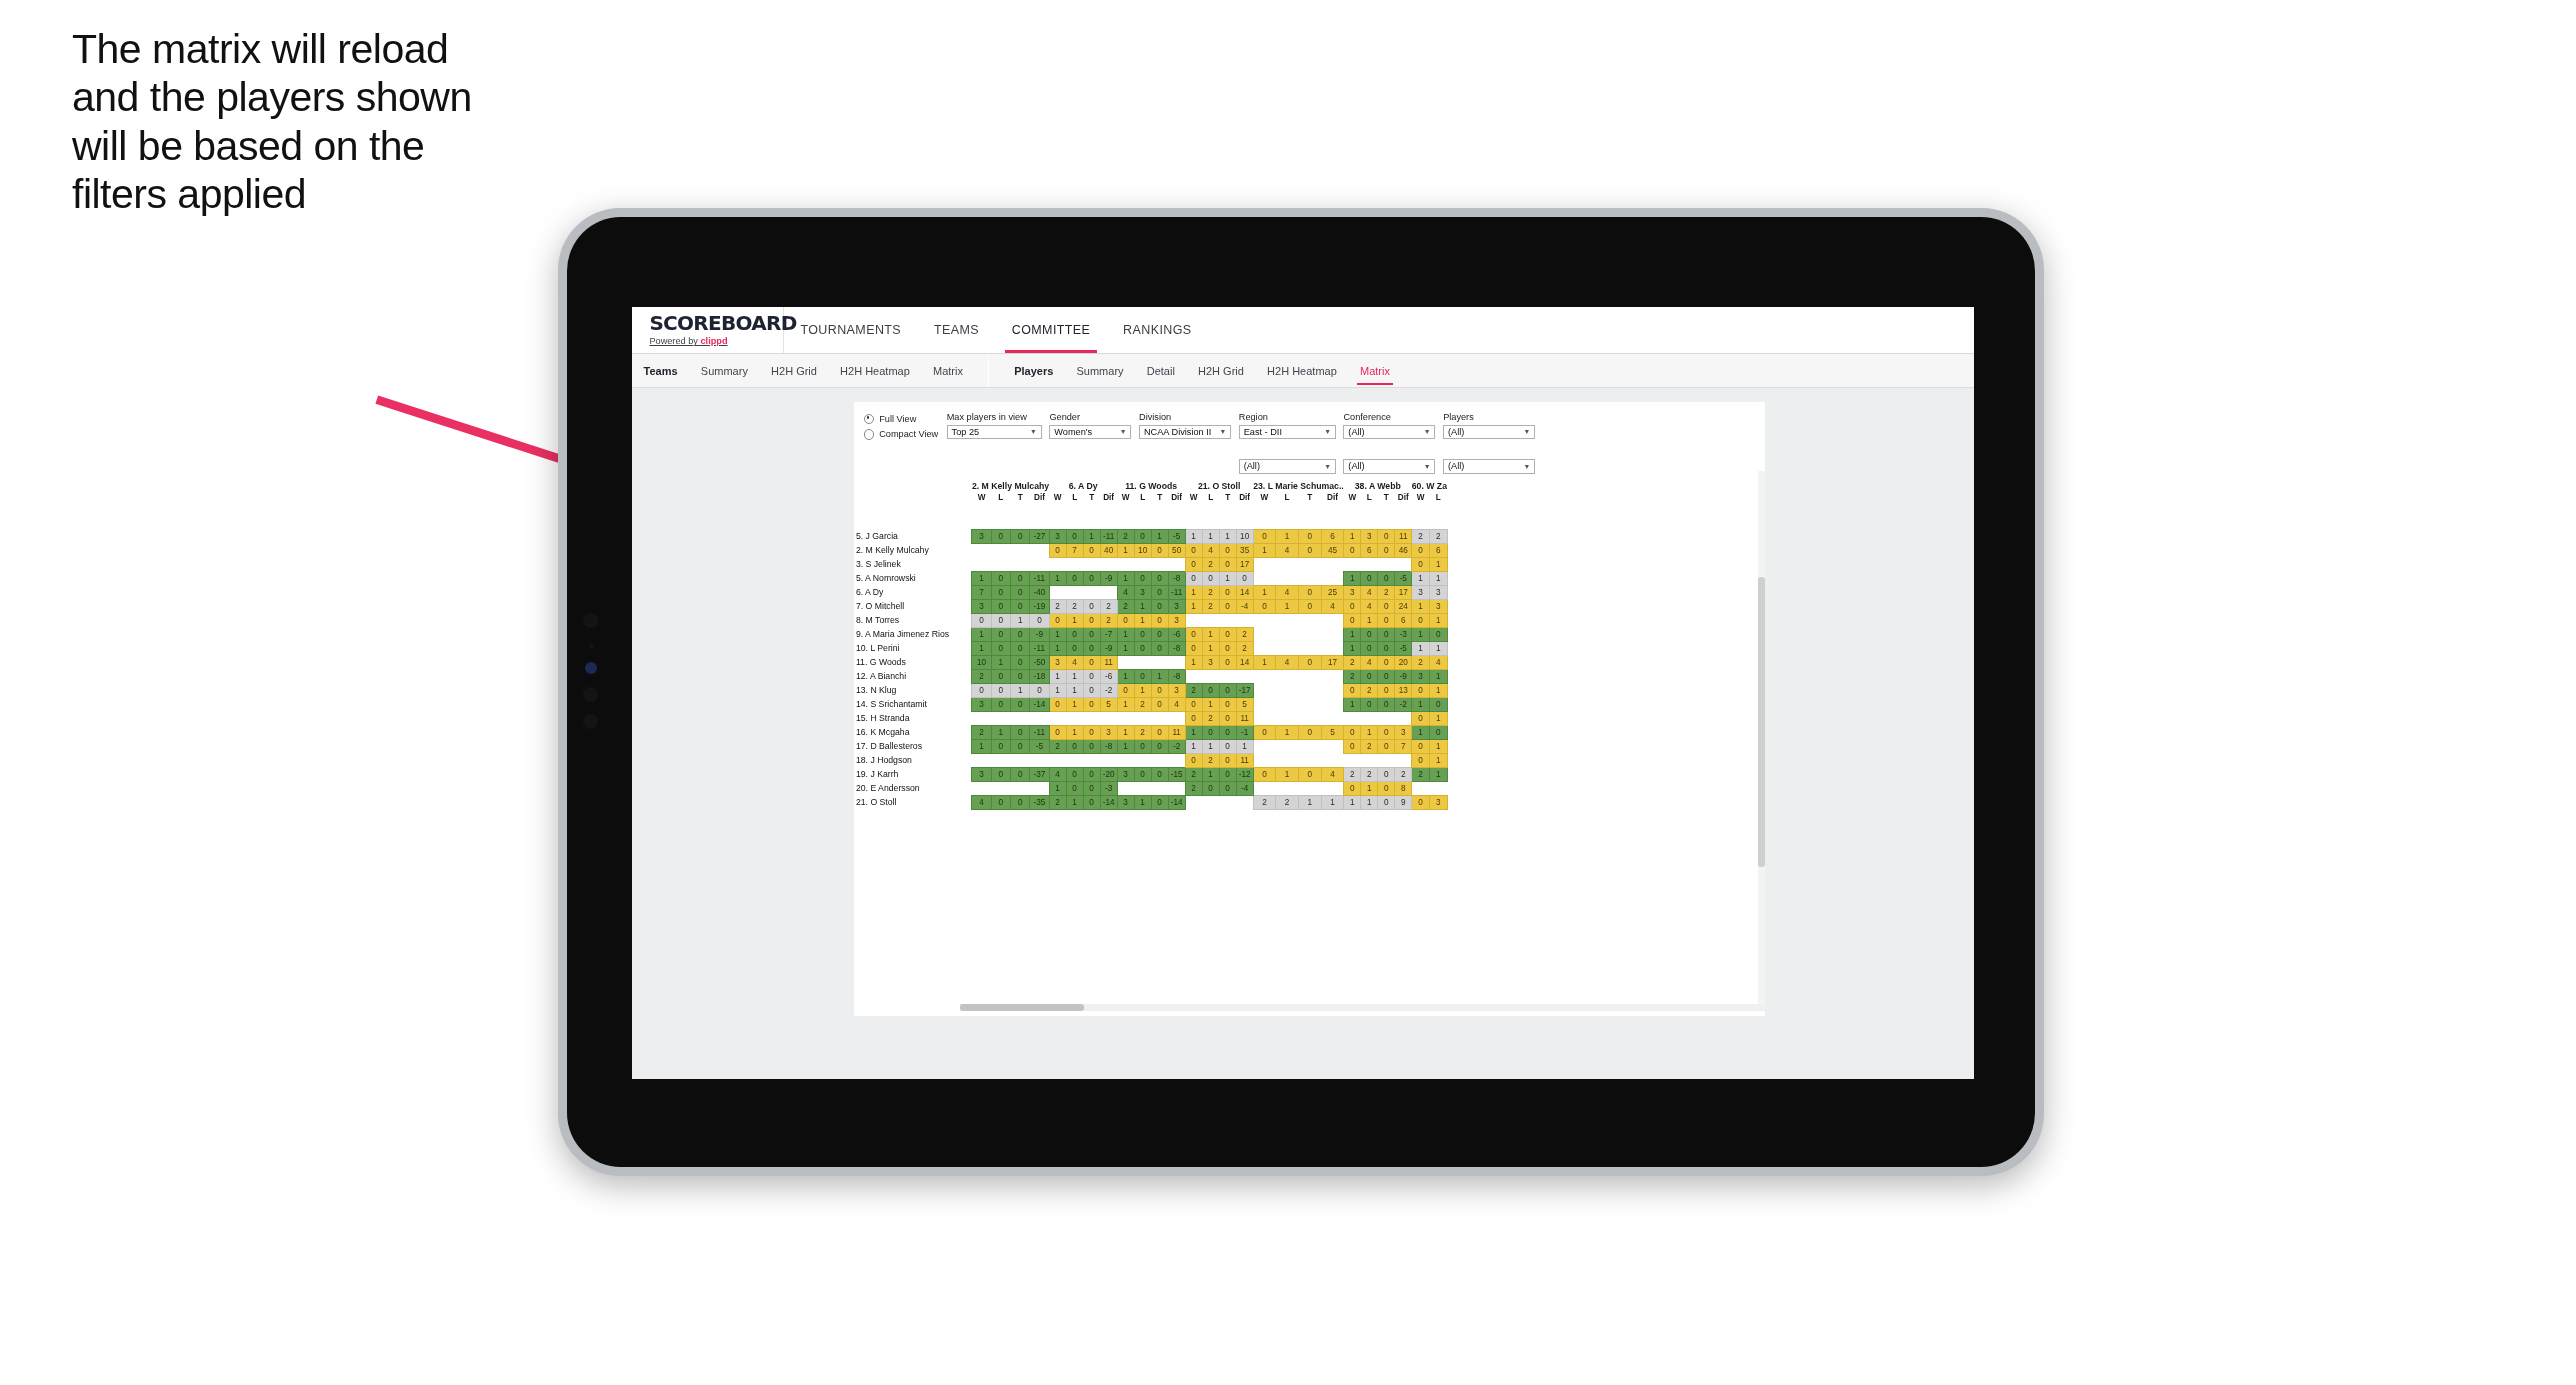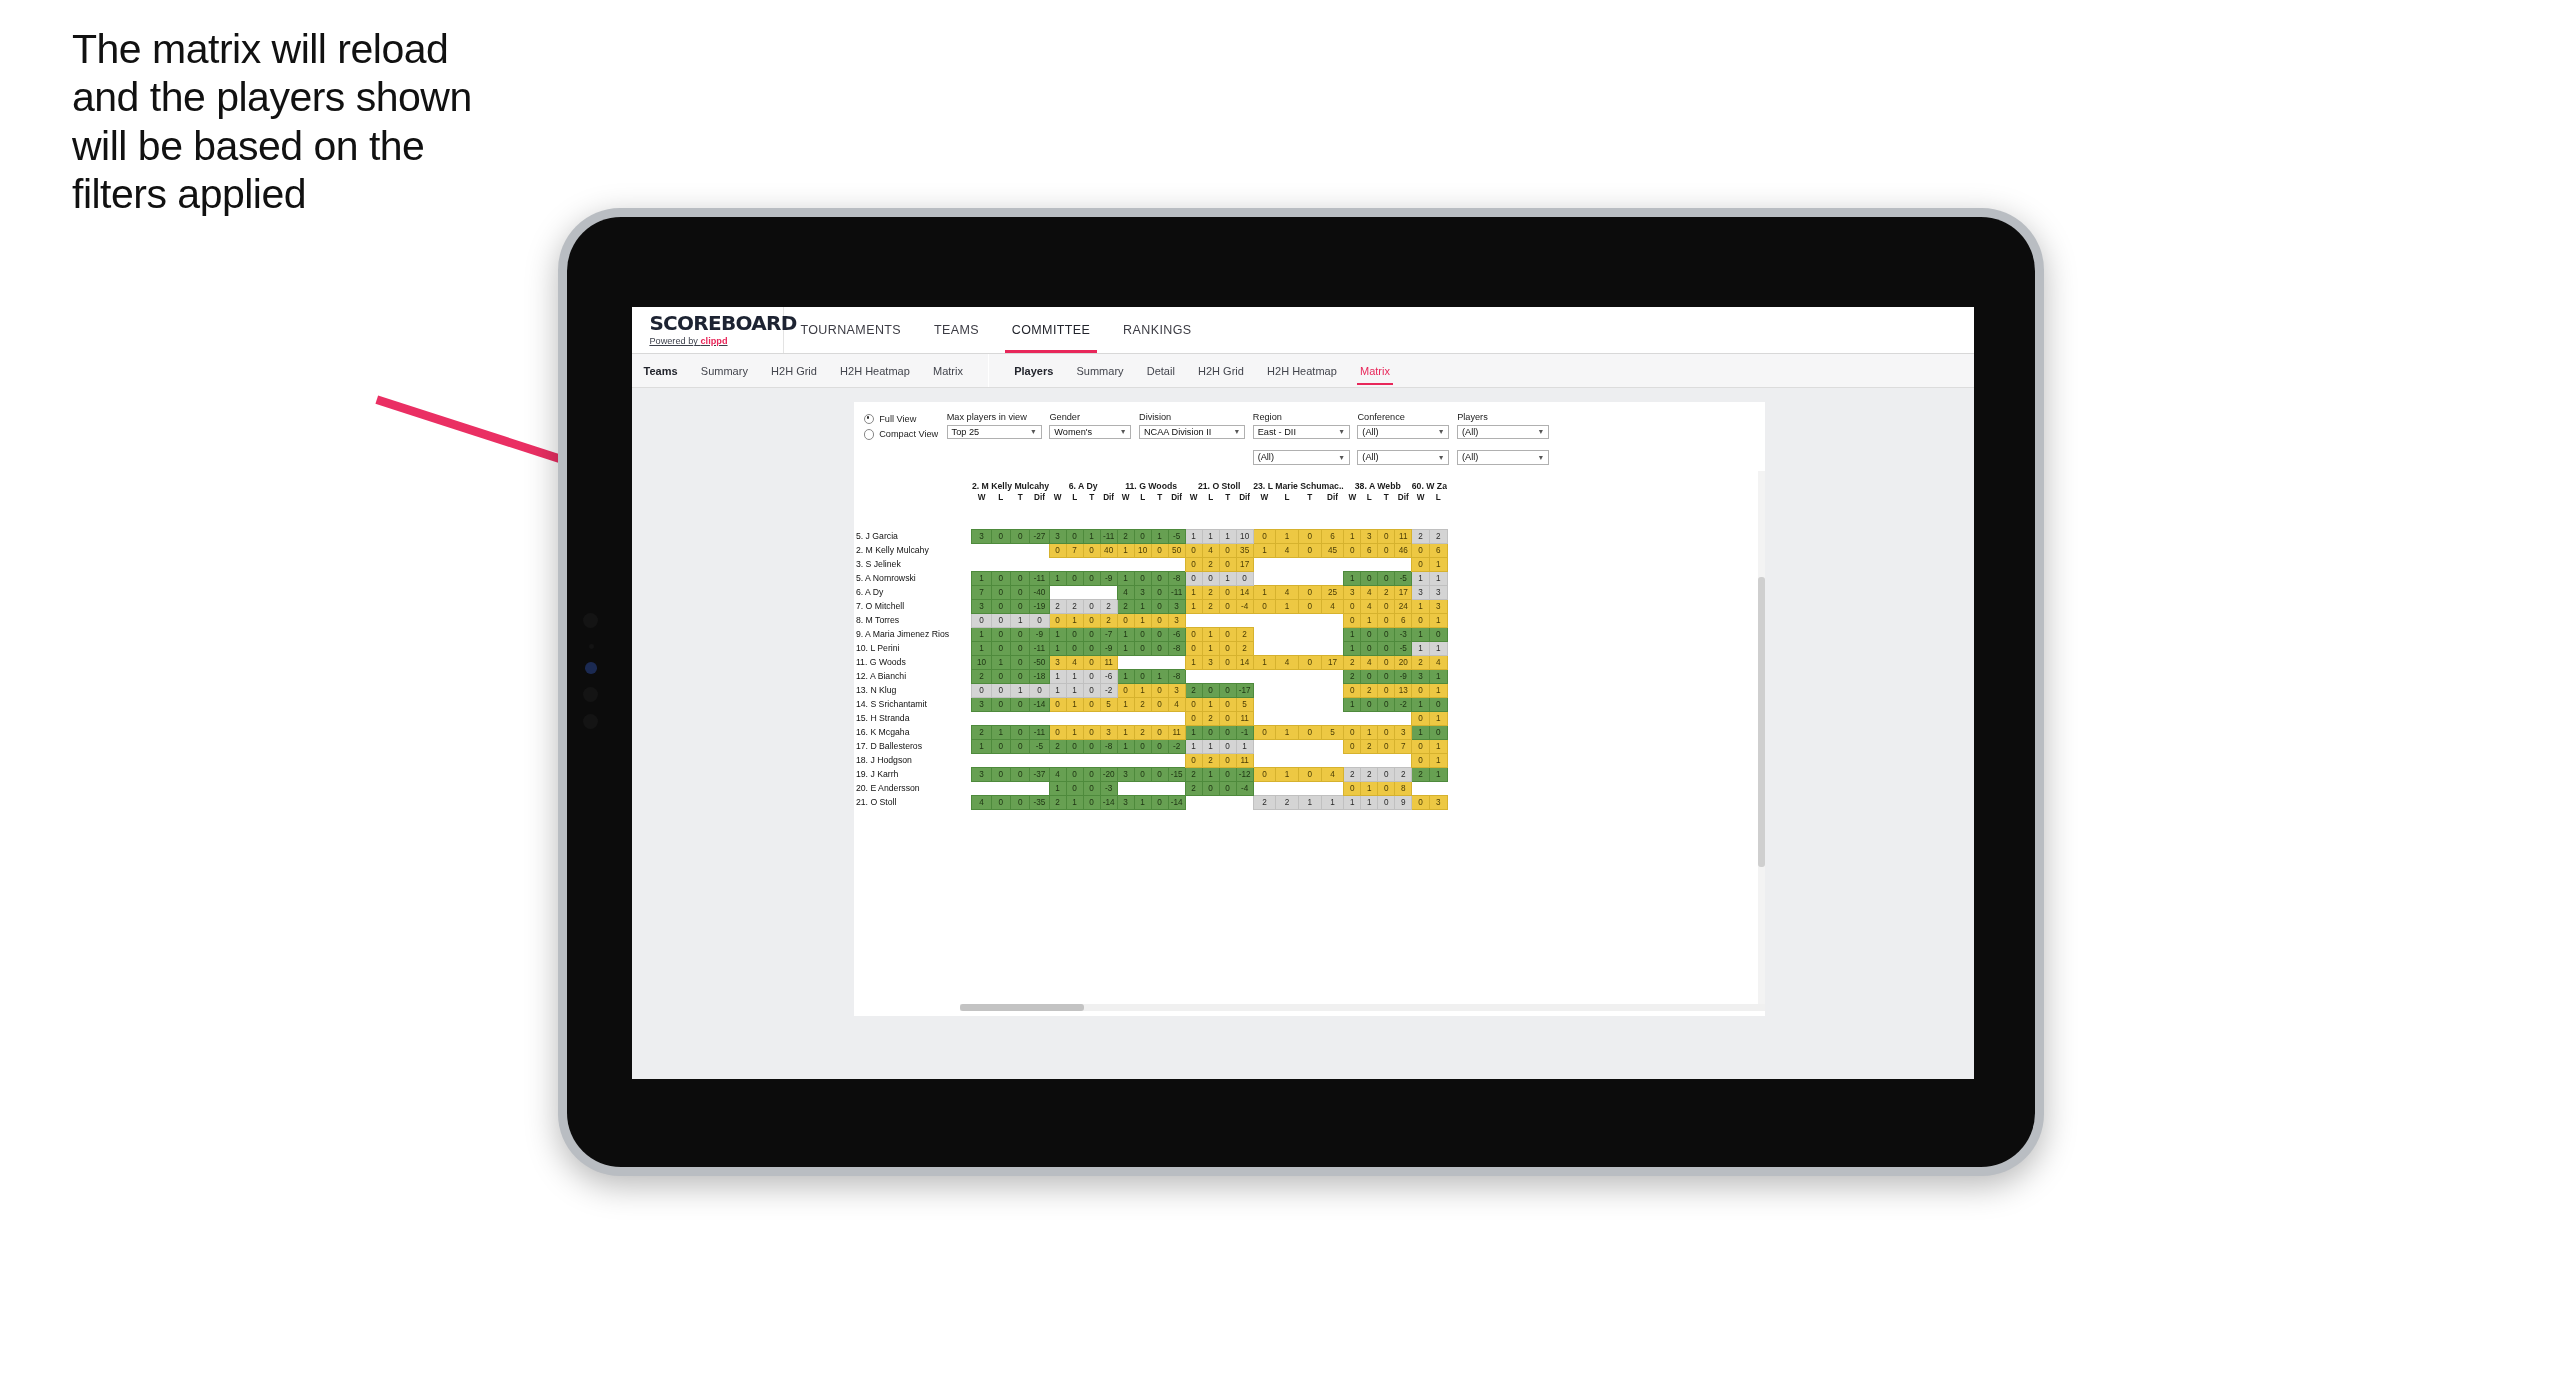--- a/index.html
+++ b/index.html
@@ -59,24 +59,24 @@
   #filters{display:flex;padding:9.7px 9.7px 5.8px 9.7px;box-sizing:border-box;font-size:9.2px;color:#222;}
   .radio-col{width:83px;padding-top:1.9px;}
   .radio-row{display:flex;align-items:center;margin-bottom:4.8px;}
   .radio{width:8.7px;height:8.7px;border:1px solid #888;border-radius:50%;margin-right:4.8px;
      background:#fff;position:relative;flex:none;}
   .radio.on:after{content:"";position:absolute;left:1.9px;top:1.9px;width:2.9px;height:2.9px;
      border-radius:50%;background:#333;}
   .fgroup{margin-right:7.7px;}
   .flabel{font-size:9.2px;color:#222;margin-bottom:2.9px;white-space:nowrap;}
   .fsel{height:14.5px;border:1px solid #b0b0b0;background:#fff;display:flex;align-items:center;
-     justify-content:space-between;padding:0 3.9px;font-size:9.2px;color:#111;margin-bottom:11px;
+     justify-content:space-between;padding:0 3.9px;font-size:9.2px;color:#111;margin-bottom:20px;
      box-sizing:border-box;}
   .fsel .cv{font-size:6.8px;color:#555;margin-left:5.8px;}
-  .w-maxp{width:95px;} .w-gender{width:82px;} .w-div{width:106px;}
+  .w-maxp{width:95px;} .w-gender{width:82px;} .w-div{width:92px;}
   .w-reg{width:97px;} .w-conf{width:92px;} .w-play{width:92px;}
 
   
   #matrix-wrap{position:absolute;left:0;top:69px;right:0;bottom:0;overflow:hidden;}
   table.mx{border-collapse:collapse;font-size:8.7px;color:#1a1a1a;table-layout:fixed;
      margin-left:1.9px;margin-top:3.9px;}
   table.mx td,table.mx th{padding:0;border:0;}
   .corner{width:116px;}
   .pcol-head{text-align:center;font-size:8.7px;color:#1a1a1a;height:16.4px;
      vertical-align:bottom;padding-bottom:1.9px;white-space:nowrap;overflow:hidden;}

